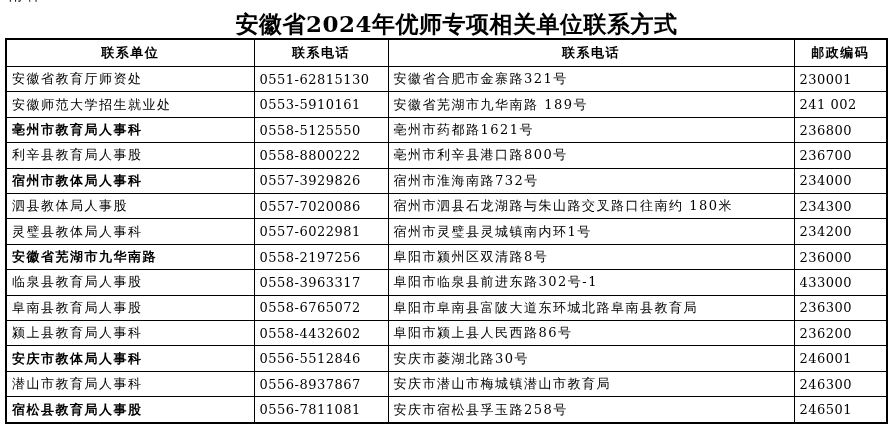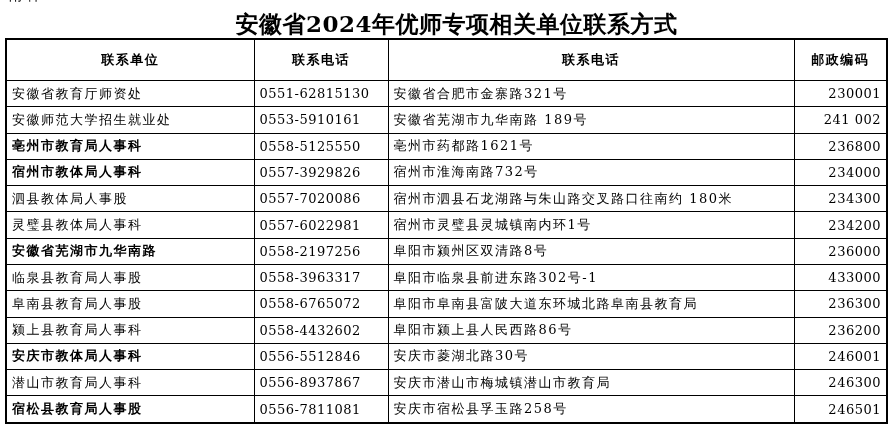--- a/index.html
+++ b/index.html
@@ -51,27 +51,27 @@
     font-size: 13px;
     overflow: hidden;
     white-space: nowrap;
     vertical-align: middle;
   }
   .contacts thead th {
     height: 26px;
     font-weight: bold;
     text-align: center;
     letter-spacing: 1.5px;
-    padding: 7px 4px;
+    padding: 0 4px;
   }
   .contacts td { padding: 0 5px; }
   .col-unit     { letter-spacing: 1.5px; padding-left: 7px; }
   .col-phone    { letter-spacing: 0.5px; padding-left: 6px; }
   .col-address  { letter-spacing: 1.5px; padding-left: 7px; }
-  .col-postcode { text-align: right; letter-spacing: 0.5px; }
+  .col-postcode { text-align: left; letter-spacing: 0.5px; }
   .bold { font-weight: bold; }
 </style>
 </head>
 <body>
 
 <div class="page">
 
   <div class="clip-fragment">
     <span>附件</span>
   </div>
@@ -104,20 +104,26 @@
           <td class="col-unit">安徽师范大学招生就业处</td>
           <td class="col-phone">0553-5910161</td>
           <td class="col-address">安徽省芜湖市九华南路 189号</td>
           <td class="col-postcode">241 002</td>
         </tr>
         <tr>
           <td class="col-unit bold">亳州市教育局人事科</td>
           <td class="col-phone">0558-5125550</td>
           <td class="col-address">亳州市药都路1621号</td>
           <td class="col-postcode">236800</td>
+        </tr>
+        <tr>
+          <td class="col-unit">利辛县教育局人事股</td>
+          <td class="col-phone">0558-8800222</td>
+          <td class="col-address">亳州市利辛县港口路800号</td>
+          <td class="col-postcode">236700</td>
         </tr>
         <tr>
           <td class="col-unit bold">宿州市教体局人事科</td>
           <td class="col-phone">0557-3929826</td>
           <td class="col-address">宿州市淮海南路732号</td>
           <td class="col-postcode">234000</td>
         </tr>
         <tr>
           <td class="col-unit">泗县教体局人事股</td>
           <td class="col-phone">0557-7020086</td>

